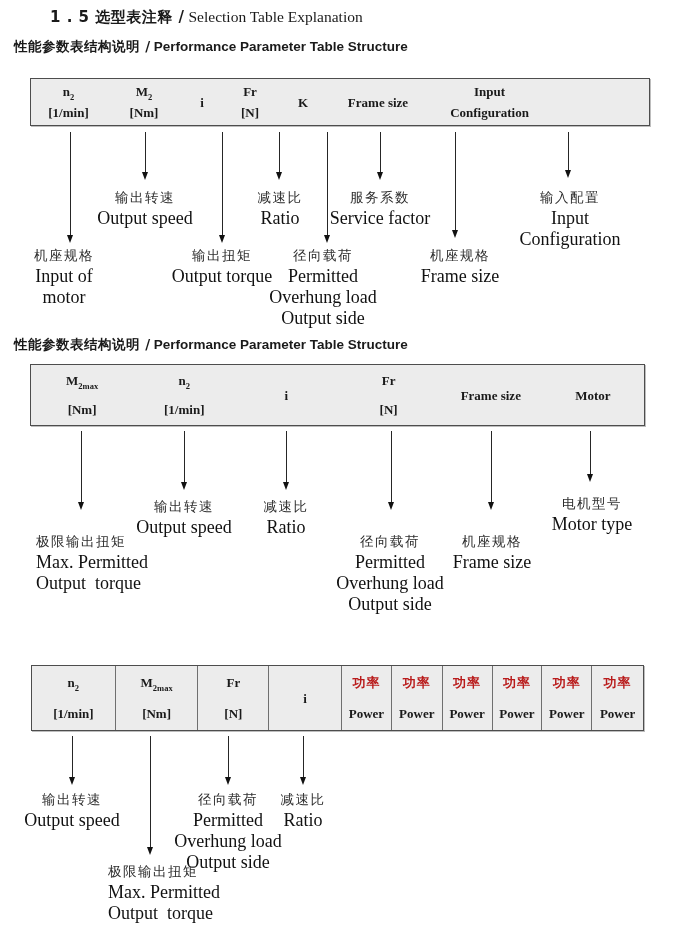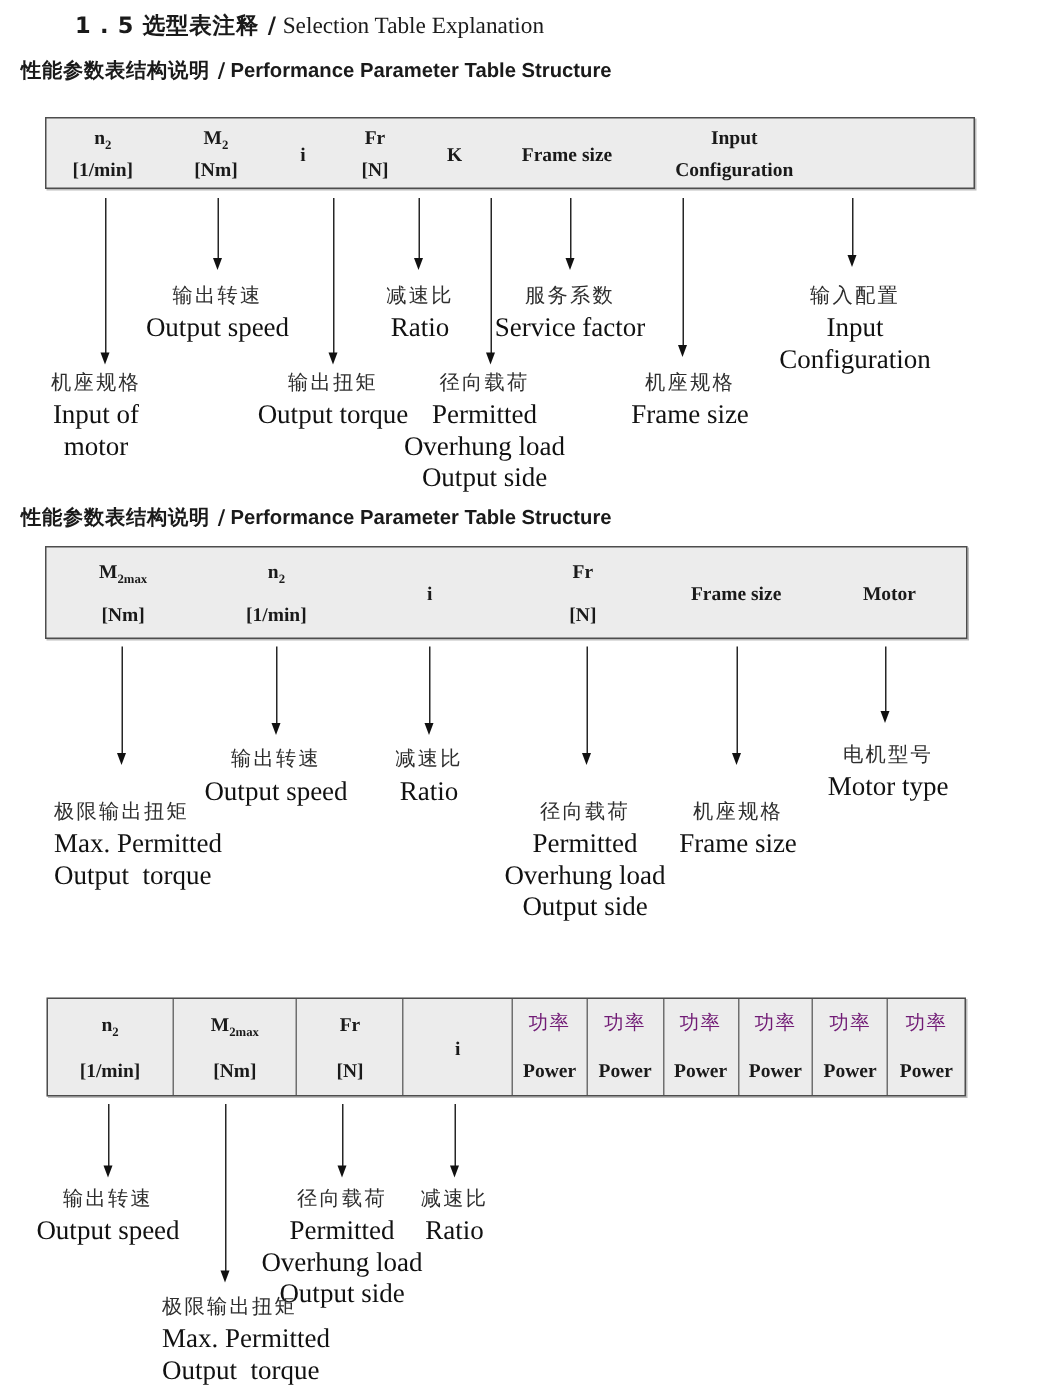--- a/index.html
+++ b/index.html
@@ -18,21 +18,21 @@
   .ptable{position:absolute;display:flex;background:#ececec;border:1px solid #4d4d4d;
           box-sizing:border-box;box-shadow:1px 1px 0 #bdbdbd;}
   .col{display:flex;flex-direction:column;justify-content:space-between;align-items:center;
        text-align:center;box-sizing:border-box;padding:5px 0;}
   .col.single{justify-content:center;}
   .t2 .col{flex:1;padding:8px 0;}
   .t3 .col{border-right:1px solid #6f6f6f;padding:9px 0;}
   .t3 .col:last-child{border-right:none;}
   .tl,.bl{font-weight:bold;font-size:13px;line-height:15px;white-space:nowrap;}
   .tl sub{font-size:8.5px;font-weight:bold;}
-  .tl.zhcell{font-weight:normal;font-family:"DejaVu Sans",sans-serif;color:#701a75;letter-spacing:1px;}
+  .tl.zhcell{font-weight:bold;font-family:"DejaVu Sans",sans-serif;color:#b91c1c;letter-spacing:1px;}
 
   
   .arrow{position:absolute;width:7px;margin-left:-3px;}
   .arrow::before{content:"";position:absolute;left:3px;top:0;bottom:7px;width:1px;background:#262626;}
   .arrow::after{content:"";position:absolute;left:0;bottom:0;width:0;height:0;
                 border-left:3.5px solid transparent;border-right:3.5px solid transparent;
                 border-top:8px solid #111;}
 
   
   .co{position:absolute;}

